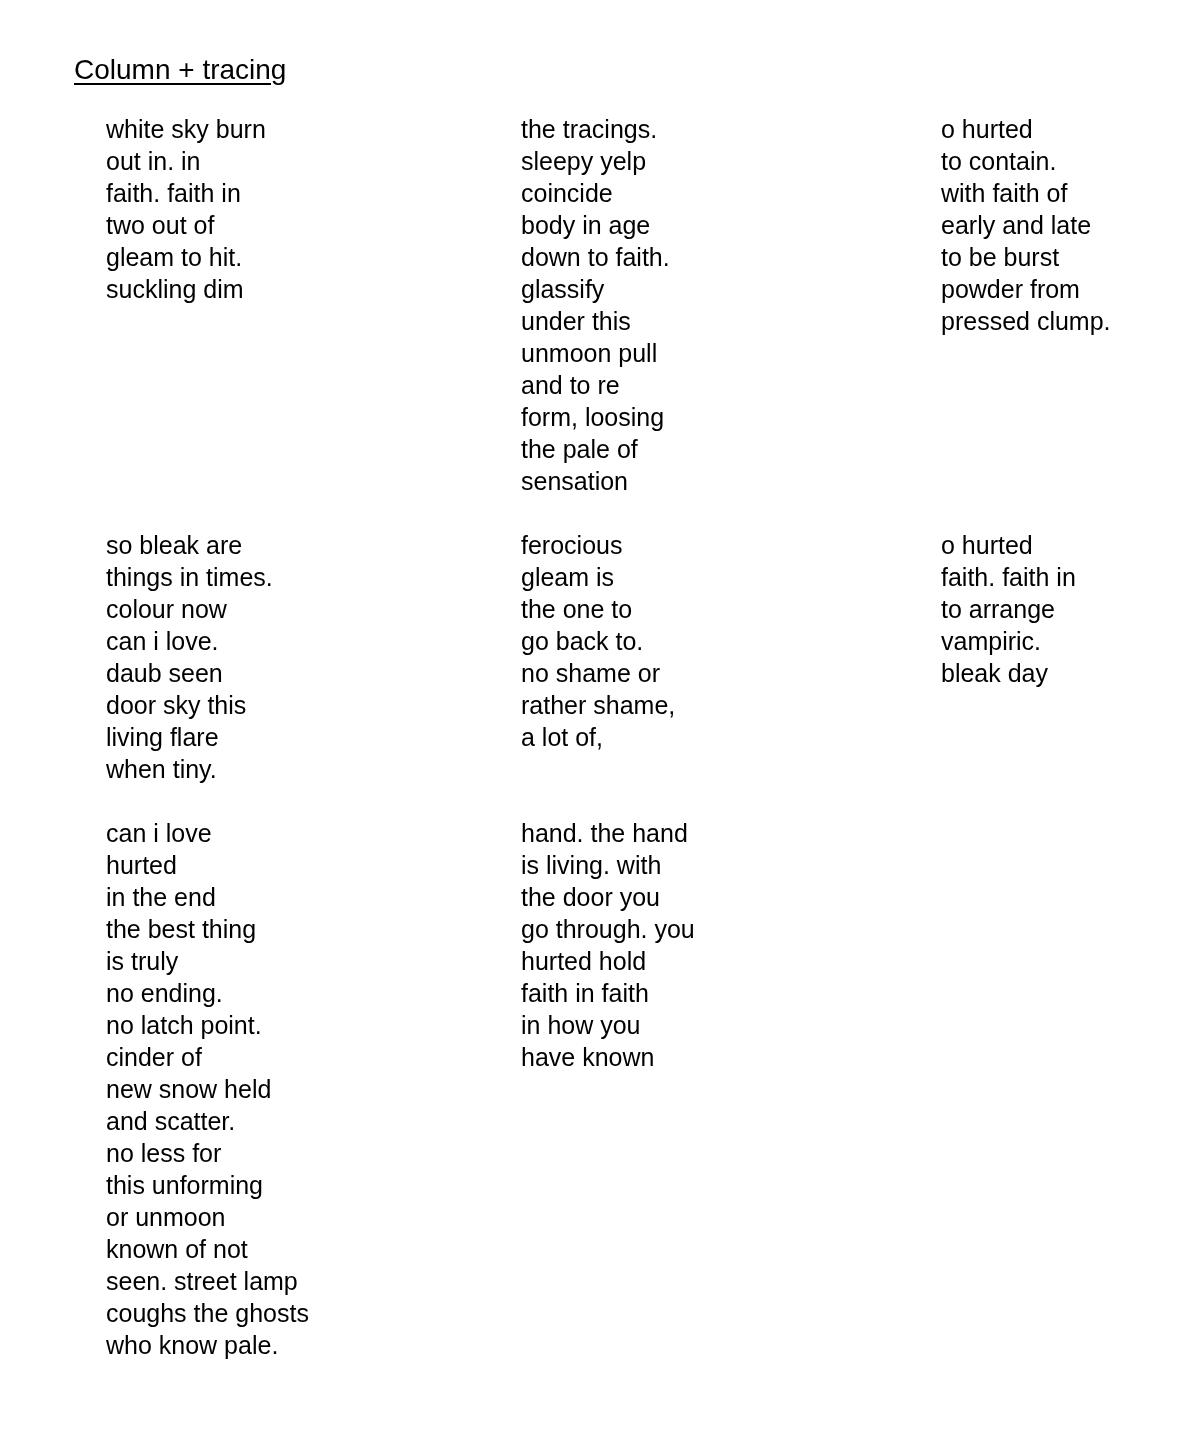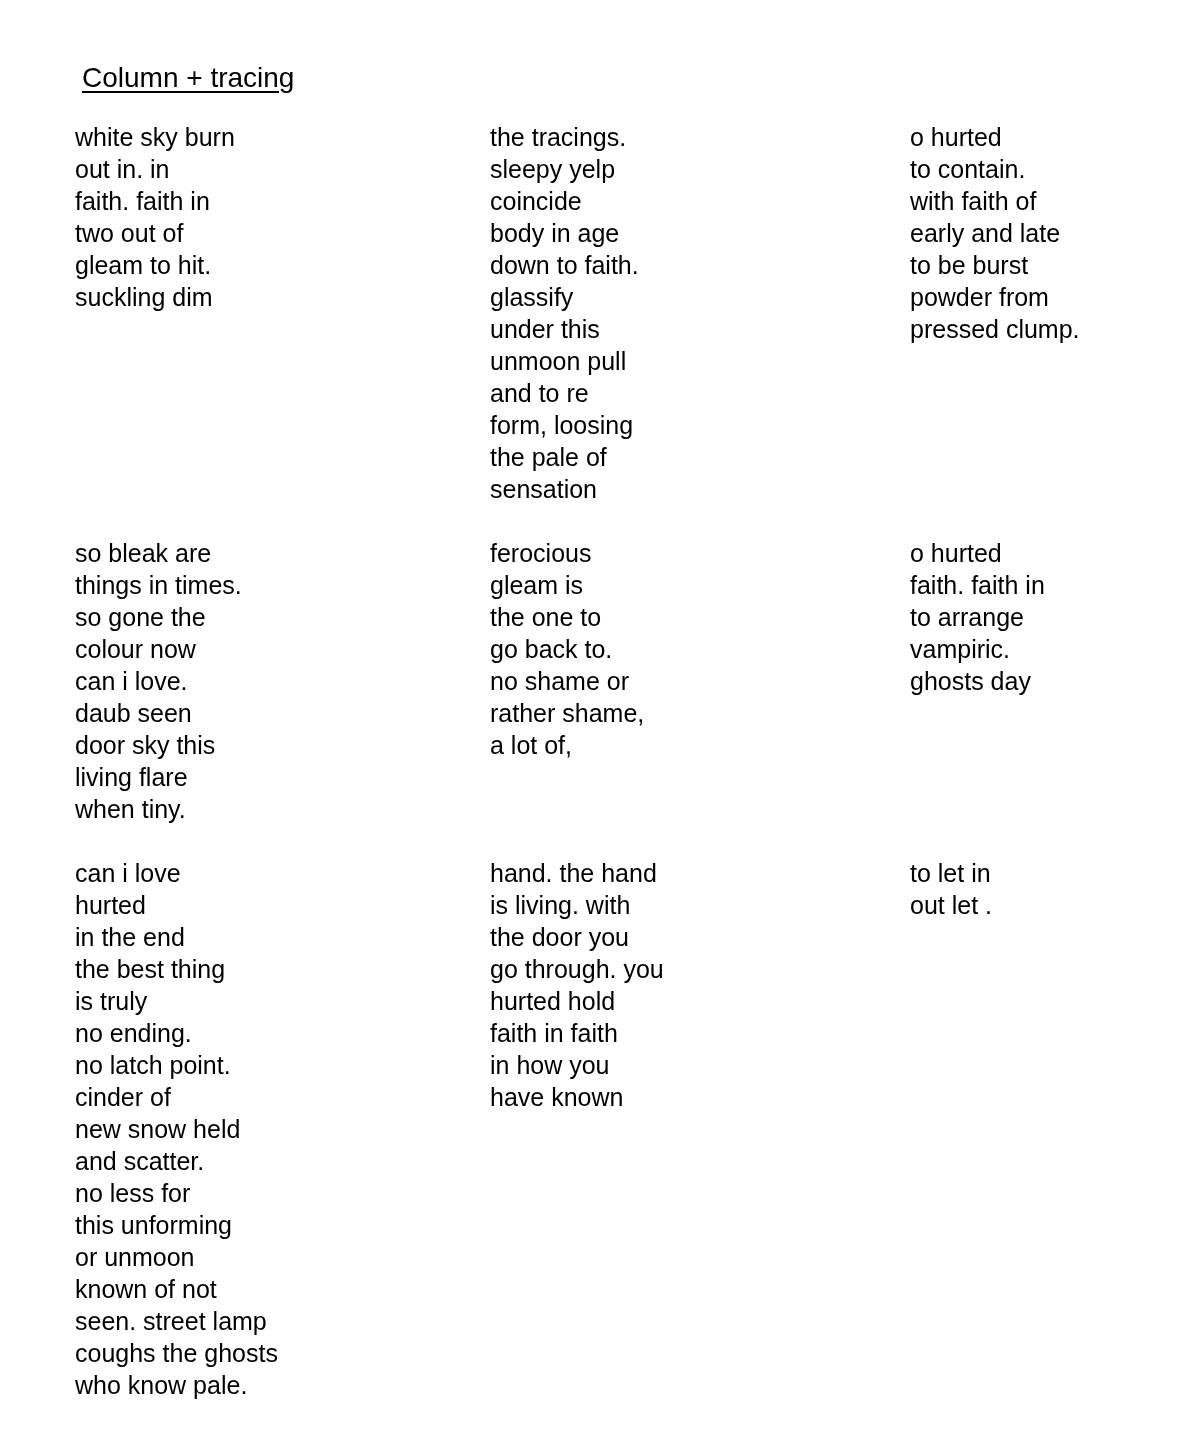--- a/index.html
+++ b/index.html
@@ -15,31 +15,31 @@
     box-sizing: border-box;
     padding: 53px 0 0 74px;
     font-family: "Liberation Sans", "DejaVu Sans", sans-serif;
     color: #000000;
     overflow: hidden;
   }
   .title {
     font-size: 28px;
     line-height: 34px;
     font-weight: normal;
-    margin: 8px;
+    margin: 0;
     text-decoration: underline;
     text-underline-offset: 4px;
   }
   .grid {
     display: grid;
     grid-template-columns: 415px 420px 1fr;
     row-gap: 32px;
     align-items: start;
     margin-top: 26px;
-    margin-left: 1px;
+    margin-left: 32px;
   }
   .stanza {
     font-size: 25px;
     line-height: 32px;
     white-space: pre-wrap;
   }
   .line {
     height: 32px;
   }
 </style>
@@ -47,21 +47,20 @@
 <body>
 
 <div class="page">
   <h1 class="title">Column + tracing</h1>
 
   <div class="grid">
     <div class="stanza"><div class="line">white sky burn</div><div class="line">out in. in</div><div class="line">faith. faith in</div><div class="line">two out of</div><div class="line">gleam to hit.</div><div class="line">suckling dim</div></div>
     <div class="stanza"><div class="line">the tracings.</div><div class="line">sleepy yelp</div><div class="line">coincide</div><div class="line">body in age</div><div class="line">down to faith.</div><div class="line">glassify</div><div class="line">under this</div><div class="line">unmoon pull</div><div class="line">and to re</div><div class="line">form, loosing</div><div class="line">the pale of</div><div class="line">sensation</div></div>
     <div class="stanza"><div class="line">o hurted</div><div class="line">to contain.</div><div class="line">with faith of</div><div class="line">early and late</div><div class="line">to be burst</div><div class="line">powder from</div><div class="line">pressed clump.</div></div>
 
-    <div class="stanza"><div class="line">so bleak are</div><div class="line">things in times.</div><div class="line">so gone the</div><div class="line">colour now</div><div class="line">can i love.</div><div class="line">daub seen</div><div class="line">door sky this</div><div class="line">living flare</div><div class="line">when tiny.</div></div>
+    <div class="stanza"><div class="line">so bleak are</div><div class="line">things in times.</div><div class="line">colour now</div><div class="line">can i love.</div><div class="line">daub seen</div><div class="line">door sky this</div><div class="line">living flare</div><div class="line">when tiny.</div></div>
     <div class="stanza"><div class="line">ferocious</div><div class="line">gleam is</div><div class="line">the one to</div><div class="line">go back to.</div><div class="line">no shame or</div><div class="line">rather shame,</div><div class="line">a lot of,</div></div>
-    <div class="stanza"><div class="line">o hurted</div><div class="line">faith. faith in</div><div class="line">to arrange</div><div class="line">vampiric.</div><div class="line">ghosts day</div></div>
+    <div class="stanza"><div class="line">o hurted</div><div class="line">faith. faith in</div><div class="line">to arrange</div><div class="line">vampiric.</div><div class="line">bleak day</div></div>
 
     <div class="stanza"><div class="line">can i love</div><div class="line">hurted</div><div class="line">in the end</div><div class="line">the best thing</div><div class="line">is truly</div><div class="line">no ending.</div><div class="line">no latch point.</div><div class="line">cinder of</div><div class="line">new snow held</div><div class="line">and scatter.</div><div class="line">no less for</div><div class="line">this unforming</div><div class="line">or unmoon</div><div class="line">known of not</div><div class="line">seen. street lamp</div><div class="line">coughs the ghosts</div><div class="line">who know pale.</div></div>
     <div class="stanza"><div class="line">hand. the hand</div><div class="line">is living. with</div><div class="line">the door you</div><div class="line">go through. you</div><div class="line">hurted hold</div><div class="line">faith in faith</div><div class="line">in how you</div><div class="line">have known</div></div>
-    <div class="stanza"><div class="line">to let in</div><div class="line">out let .</div></div>
   </div>
 </div>
 
 </body></html>

